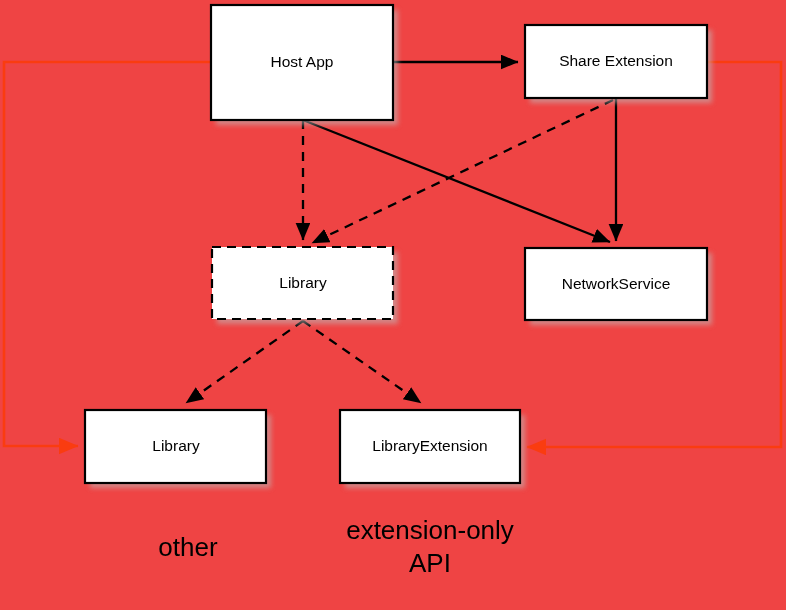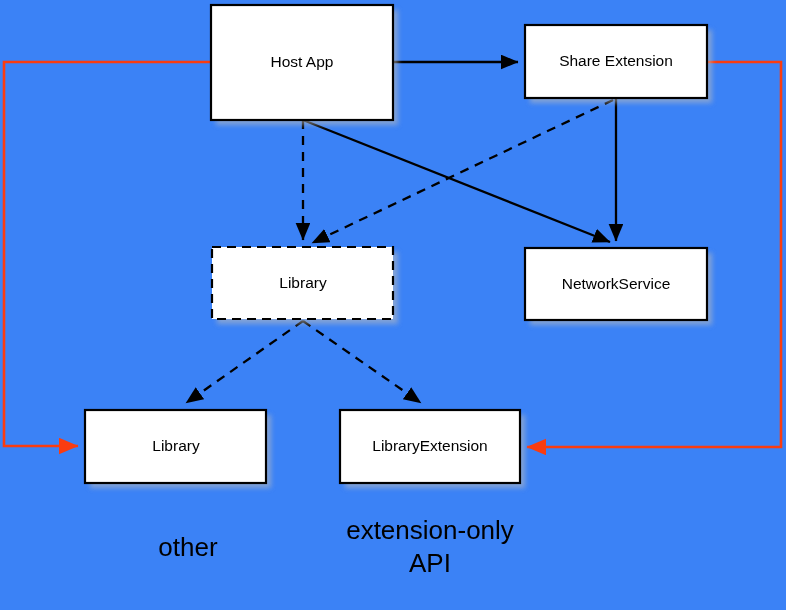--- a/index.html
+++ b/index.html
@@ -4,21 +4,21 @@
 <style>
   html, body {
     margin: 0;
     padding: 0;
     background: #ffffff;
   }
   #canvas {
     position: relative;
     width: 786px;
     height: 610px;
-    background: #3b82f6;
+    background: #ef4444;
     font-family: "Liberation Sans", sans-serif;
     overflow: hidden;
   }
   svg.layer {
     position: absolute;
     left: 0;
     top: 0;
     width: 786px;
     height: 610px;
   }

